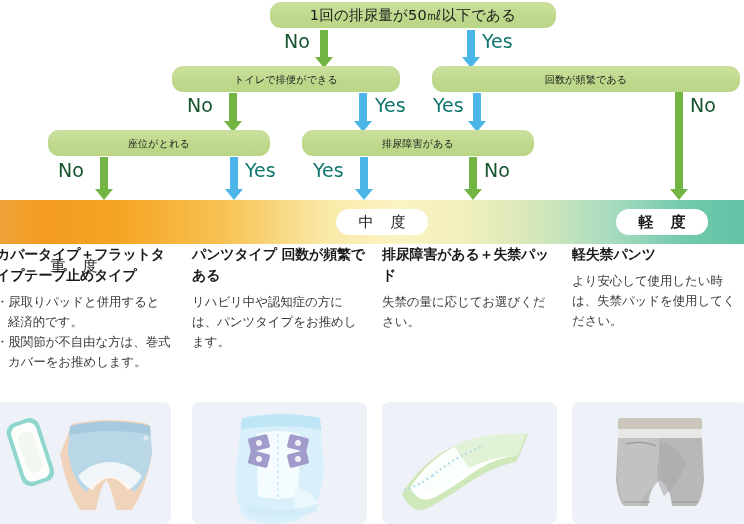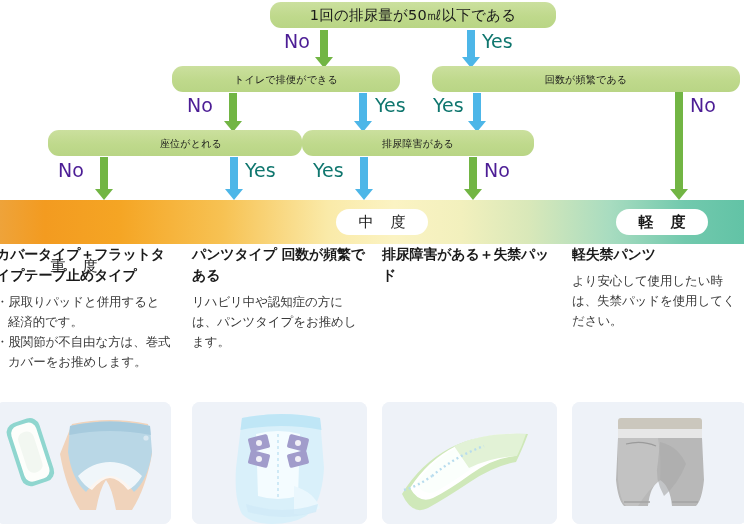--- a/index.html
+++ b/index.html
@@ -61,21 +61,21 @@
   .arrow.blue  .shaft { background: #4db6e8; }
   .arrow.blue  .head  { border-top: 11px solid #4db6e8; }
 
   .arrow-label {
     position: absolute;
     font-size: 19px;
     line-height: 19px;
     font-weight: 400;
     white-space: nowrap;
   }
-  .arrow-label.green { color: #4c1d95; }
+  .arrow-label.green { color: #14532d; }
   .arrow-label.blue  { color: #0f766e; }
 
   
   #severity-band {
     position: absolute;
     left: 0; top: 200px;
     width: 744px; height: 44px;
     background: linear-gradient(90deg,
       #eea33a 0%,
       #f39b20 6%,
@@ -188,21 +188,21 @@
     <div class="head"></div>
   </div>
   <div class="arrow-label blue" style="left:395px; top:96px;">Yes</div>
 
   <div class="arrow green" style="left:631px; top:92px; width:20px; height:108px;">
     <div class="shaft" style="height:97px;"></div>
     <div class="head"></div>
   </div>
   <div class="arrow-label green" style="left:652px; top:96px;">No</div>
 
-  <div class="node" style="left:10px; top:130px; width:222px; height:26px;padding-left:32px;">
+  <div class="node" style="left:10px; top:130px; width:222px; height:26px;">
     <span>座位がとれる</span>
   </div>
 
   <div class="node" style="left:264px; top:130px; width:232px; height:26px;text-align:center;">
     <span>排尿障害がある</span>
   </div>
 
   <div class="arrow green" style="left:56px; top:157px; width:20px; height:43px;">
     <div class="shaft" style="height:32px;"></div>
     <div class="head"></div>
@@ -297,20 +297,23 @@
             <circle cx="62" cy="47" r="3"></circle>
         </g>
         <path d="M58 74 q20 6 26 22 q-12 8 -26 6 z" fill="#eaf7fd"></path>
         <path d="M10 92 q36 12 72 0 l-2 8 q-34 10 -68 0 z" fill="#cfeaf7" opacity="0.8"></path>
       </g>
     </svg>
   </div>
 
   <div class="col" style="left:382px;">
     <div class="prod-title">排尿障害がある＋失禁パッド</div>
+    <div class="prod-desc">
+      <div>失禁の量に応じてお選びください。</div>
+    </div>
   </div>
   <div class="photo" style="left:382px;">
     <svg width="175" height="122" viewBox="0 0 175 122">
       <rect width="175" height="122" fill="#eef2f8"></rect>
       <g transform="translate(16,26)">
         <path d="M4 66 q18 -30 48 -46 q30 -16 78 -14 q-6 16 -12 28 q-22 4 -46 20 q-24 16 -42 26 q-16 8 -26 -14 z" fill="#cfe8b9"></path>
         <path d="M12 60 q18 -28 46 -42 q28 -14 68 -12 q-4 12 -9 22 q-22 2 -44 18 q-22 16 -38 24 q-14 6 -23 -10 z" fill="#ffffff"></path>
         <path d="M18 56 q18 -26 44 -38 q24 -12 58 -10 q-3 9 -7 17 q-20 2 -40 16 q-20 14 -34 22 q-12 6 -21 -7 z" fill="#fbfffc"></path>
         <path d="M56 18 q30 -14 72 -12 q-4 12 -9 22 q-26 1 -48 12 z" fill="#e2f2d6"></path>
         <path d="M6 62 q14 -4 28 -14" stroke="#b8dcee" stroke-width="2.4" fill="none" stroke-dasharray="2 3"></path>

